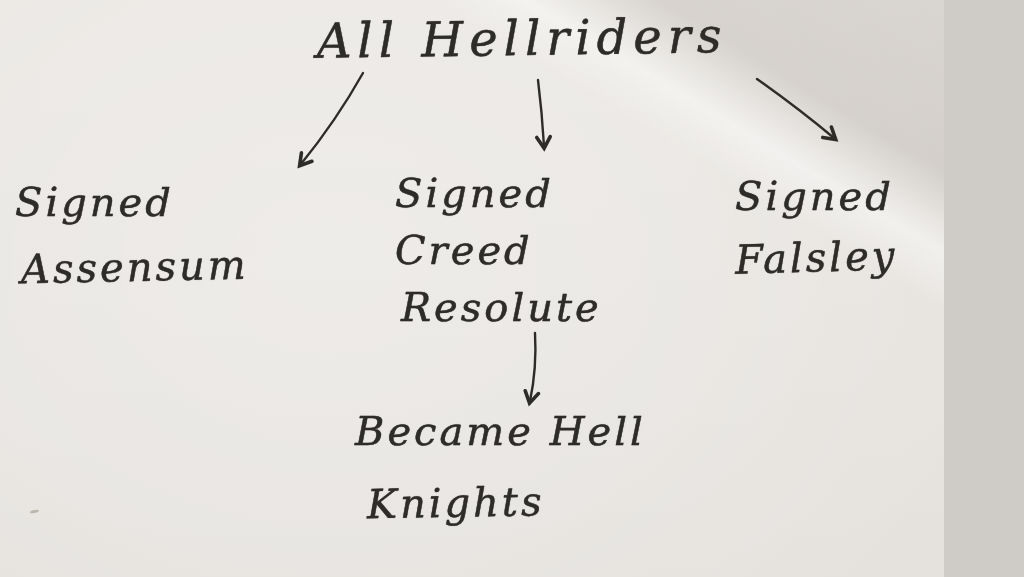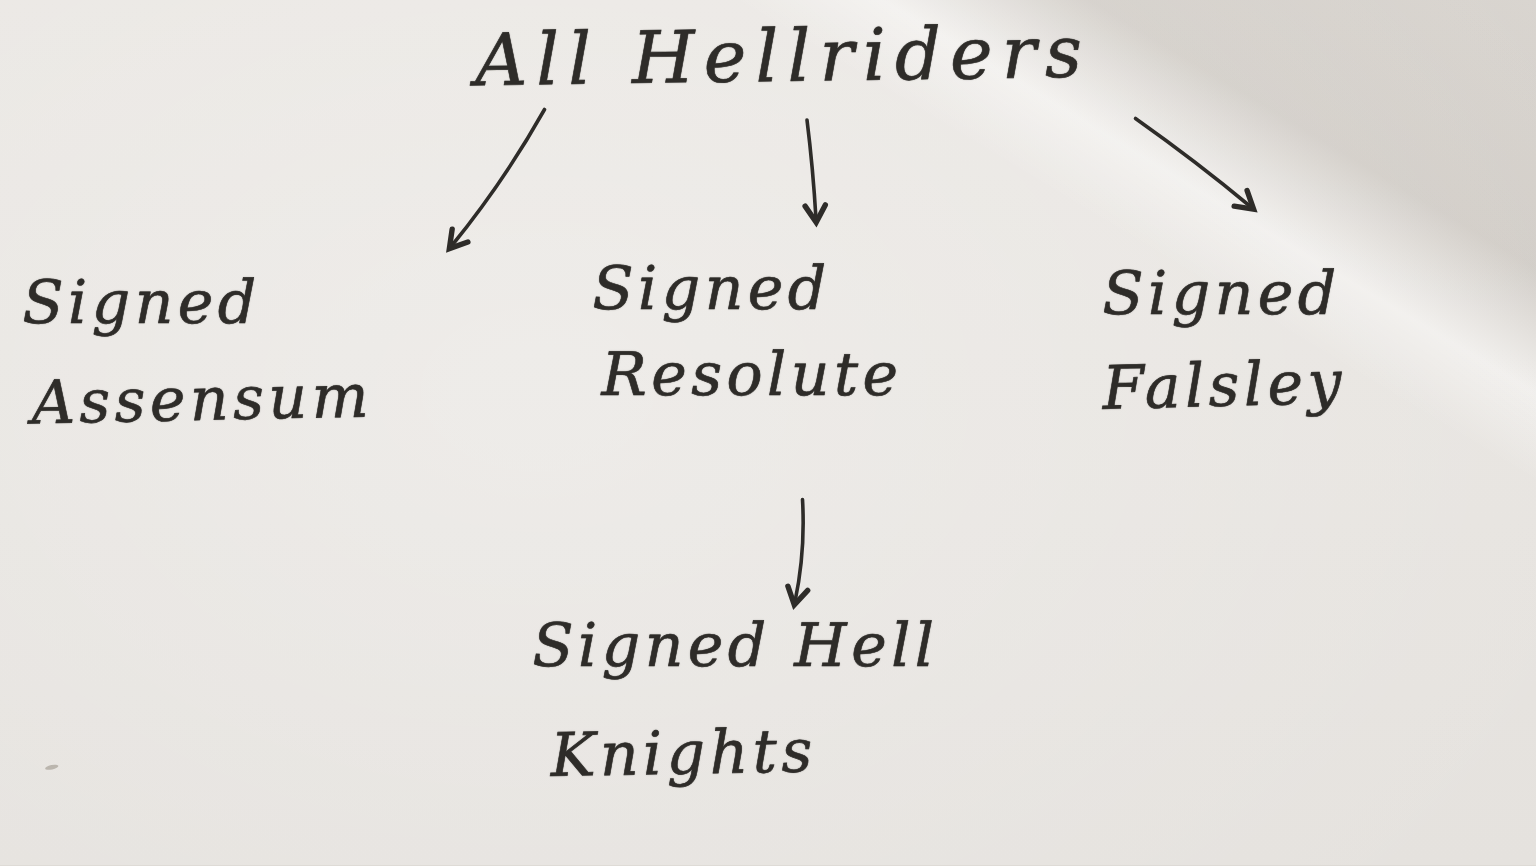--- a/index.html
+++ b/index.html
@@ -2,21 +2,21 @@
 <html><head>
 <meta charset="utf-8">
 <style>
   html, body {
     margin: 0;
     padding: 0;
     background: #cfcbc6;
   }
   .paper {
     position: relative;
-    width: 1024px;
+    width: 944px;
     height: 577px;
     overflow: hidden;
     background-color: var(--paper, #e9e6e2);
     background-image:
       radial-gradient(120% 150% at 35% 45%, rgba(255,255,255,0.28), rgba(255,255,255,0) 62%),
       linear-gradient(31deg, rgba(0,0,0,0) 73%, rgba(255,255,255,0.40) 78%, rgba(120,110,98,0.20) 85%, rgba(120,110,98,0.15) 100%),
       linear-gradient(180deg, #eae7e3 0%, #e7e4e0 60%, #e5e2de 100%);
   }
   .hand {
     font-family: "DejaVu Serif", serif;
@@ -94,28 +94,29 @@
 
   <div class="title hand">All Hellriders</div>
 
   <div class="node node-left">
     <div class="hand line l1">Signed</div>
     <div class="hand line l2">Assensum</div>
   </div>
 
   <div class="node node-center">
     <div class="hand line l1">Signed</div>
+    <div class="hand line l2">Creed</div>
     <div class="hand line l3">Resolute</div>
   </div>
 
   <div class="node node-right">
     <div class="hand line l1">Signed</div>
     <div class="hand line l2">Falsley</div>
   </div>
 
   <div class="node node-bottom">
-    <div class="hand line l1">Signed Hell</div>
+    <div class="hand line l1">Became Hell</div>
     <div class="hand line l2">Knights</div>
   </div>
 
   <div class="speck"></div>
 
 </div>
 
 </body></html>

